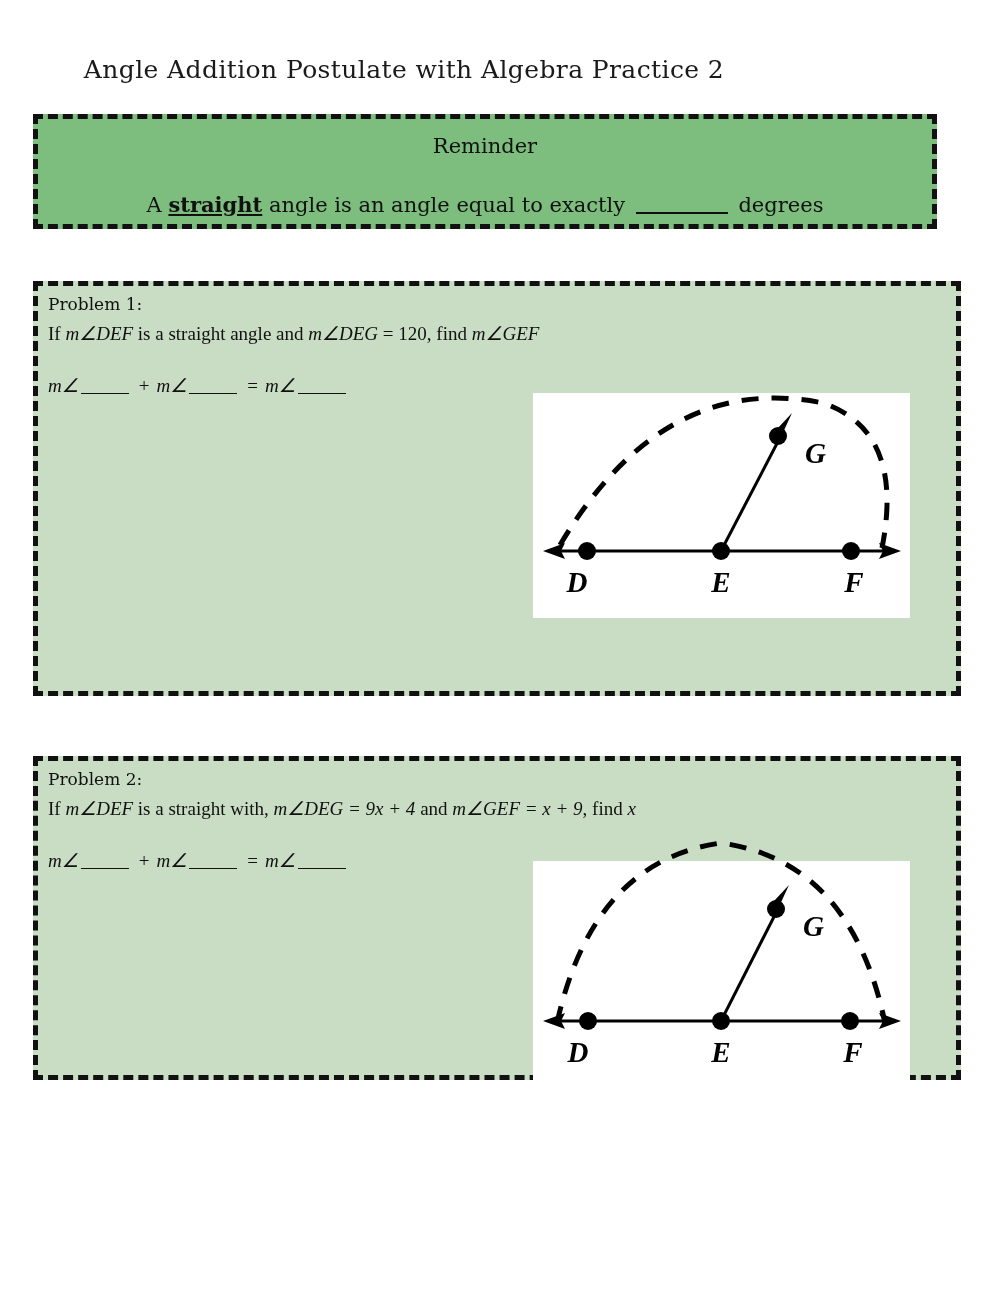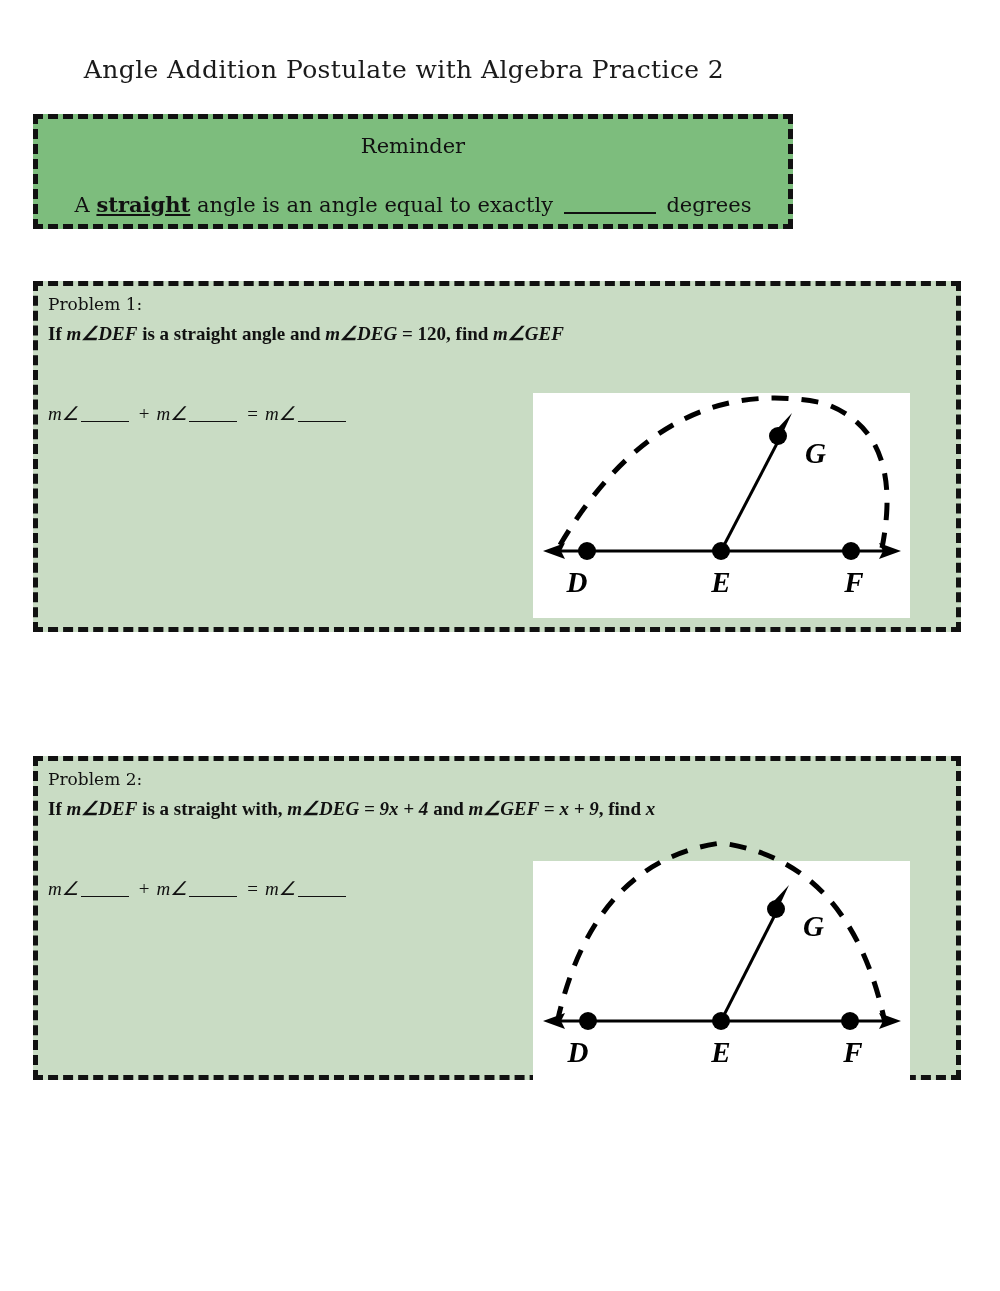--- a/index.html
+++ b/index.html
@@ -28,21 +28,21 @@
     letter-spacing: 0.4px;
     color: #1a1a1a;
     white-space: nowrap;
   }
 
   
   .reminder-box {
     position: absolute;
     left: 33px;
     top: 114px;
-    width: 760px;
+    width: 904px;
     height: 115px;
     box-sizing: border-box;
     background: #7dbd7d;
     border: 5px dashed #111111;
   }
   .reminder-heading {
     position: absolute;
     left: 0;
     top: 15px;
     width: 100%;
@@ -76,51 +76,49 @@
 
   
   .problem-box {
     position: absolute;
     left: 33px;
     width: 928px;
     box-sizing: border-box;
     background: #c9dcc4;
     border: 5px dashed #111111;
   }
-  #problem-1 { top: 281px;  height: 351px; }
+  #problem-1 { top: 281px;  height: 415px; }
   #problem-2 { top: 756px;  height: 324px; }
 
   .problem-label {
     position: absolute;
     left: 10px;
     top: 8px;
     font-family: "DejaVu Serif", serif;
     font-size: 17px;
     color: #111;
     white-space: nowrap;
   }
   .problem-statement {
     position: absolute;
     left: 10px;
     top: 36px;
     font-family: "Liberation Serif", serif;
     font-size: 19px;
     color: #111;
     white-space: nowrap;
-    font-weight: bold;
   }
   .problem-equation {
     position: absolute;
     left: 10px;
     top: 88px;
     font-family: "Liberation Serif", serif;
     font-size: 19px;
     color: #111;
     white-space: nowrap;
-    margin-top: 28px;
   }
 
   .mi { font-style: italic; }
   .blank-sm {
     display: inline-block;
     width: 48px;
     border-bottom: 1.6px solid #111;
     margin: 0 3px 0 2px;
     vertical-align: -2px;
   }

